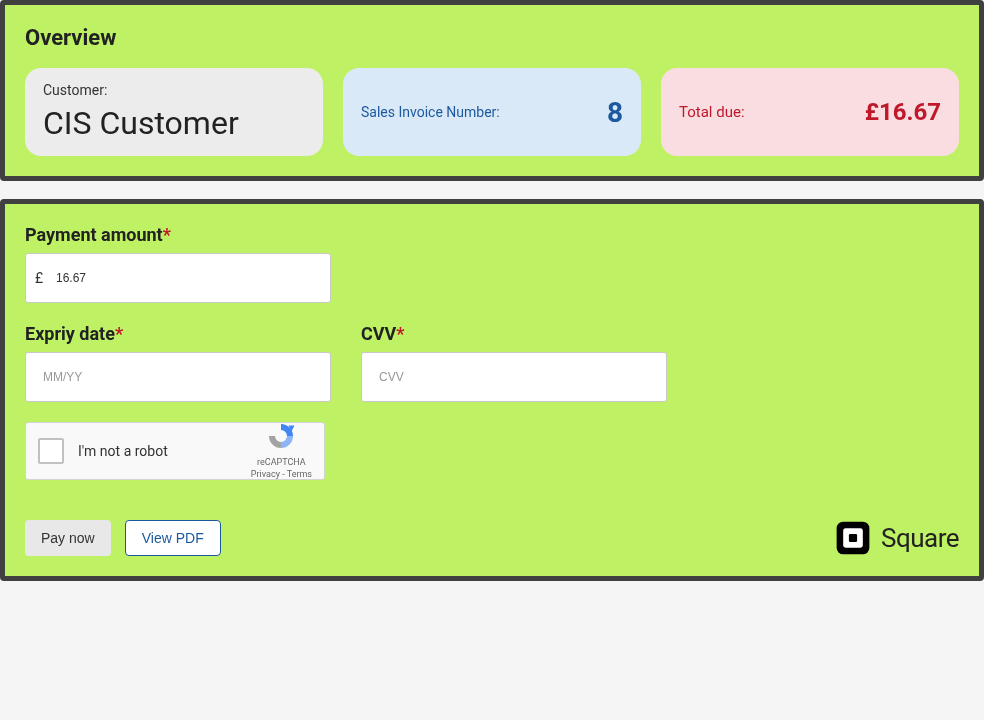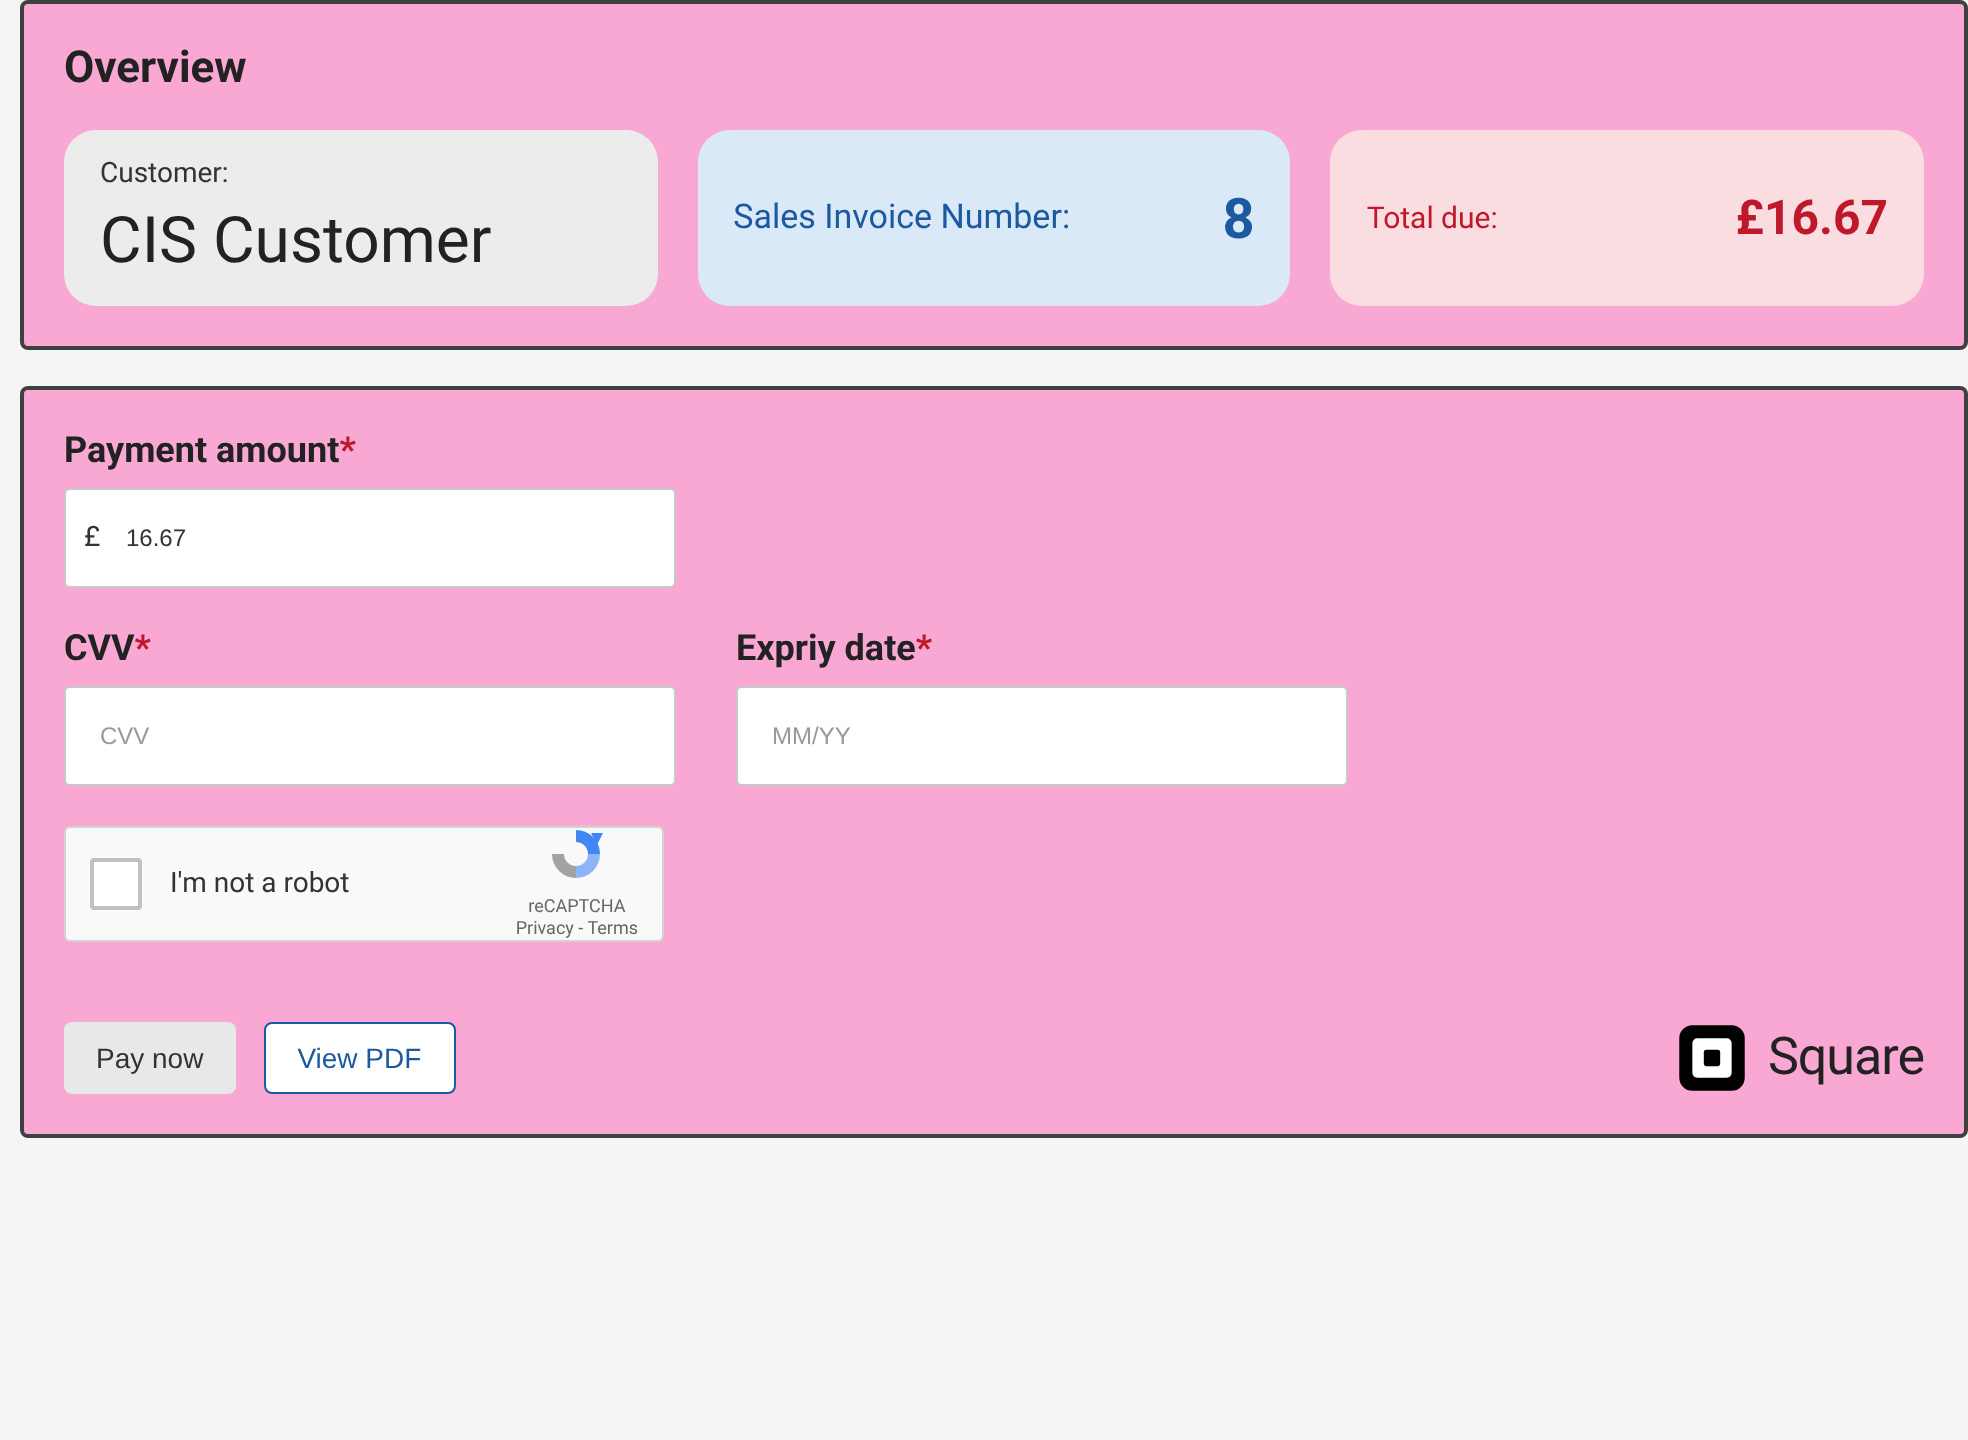--- a/index.html
+++ b/index.html
@@ -4,24 +4,24 @@
 <style>
   * { box-sizing: border-box; margin: 0; padding: 0; }
   body {
     font-family: -apple-system, BlinkMacSystemFont, "Segoe UI", Roboto, "Helvetica Neue", Arial, sans-serif;
     background: #f5f5f5;
     color: #333;
     font-size: 14px;
     padding: 0;
   }
   .panel {
-    background: #f9a8d4;
-    border: 2px solid #404040;
+    background: #bef264;
+    border: 5px solid #404040;
     border-radius: 4px;
-    margin: 0 0 18px 10px;
+    margin: 0 0 18px 0;
   }
   .overview-panel {
     padding: 20px;
   }
   .overview-title {
     font-size: 22px;
     font-weight: 700;
     color: #222;
     margin-bottom: 18px;
   }
@@ -50,21 +50,21 @@
   .card.customer .value {
     font-size: 32px;
     font-weight: 400;
     color: #222;
   }
   .card.invoice {
     background: #d9e9f7;
     justify-content: space-between;
   }
   .card.invoice .label {
-    font-size: 17px;
+    font-size: 14px;
     color: #1c599e;
   }
   .card.invoice .value {
     font-size: 28px;
     font-weight: 700;
     color: #1c599e;
   }
   .card.total {
     background: #fadde0;
     justify-content: space-between;
@@ -228,26 +228,26 @@
       <div class="input-wrap">
         <span class="input-prefix">£</span>
         <input type="text" class="text-input with-prefix" value="16.67" style="">
       </div>
     </div>
   </div>
 
 
   <div class="form-row">
     <div class="form-group">
+      <label class="form-label"><span>Expriy date</span><span class="req">*</span></label>
+      <input type="text" class="text-input" placeholder="MM/YY" style="">
+    </div>
+    <div class="form-group">
       <label class="form-label"><span>CVV</span><span class="req">*</span></label>
       <input type="text" class="text-input" placeholder="CVV" style="">
-    </div>
-    <div class="form-group">
-      <label class="form-label"><span>Expriy date</span><span class="req">*</span></label>
-      <input type="text" class="text-input" placeholder="MM/YY" style="">
     </div>
   </div>
 
   <div class="recaptcha">
     <div class="recaptcha-check"></div>
     <div class="recaptcha-label">I'm not a robot</div>
     <div class="recaptcha-right">
       <svg class="recaptcha-logo" viewBox="0 0 40 40">
         <path d="M20 4 A16 16 0 0 1 36 20 L28 20 A8 8 0 0 0 20 12 Z" fill="#4285f4"></path>
         <path d="M36 20 A16 16 0 0 1 20 36 L20 28 A8 8 0 0 0 28 20 Z" fill="#4285f4" opacity="0.6"></path>

